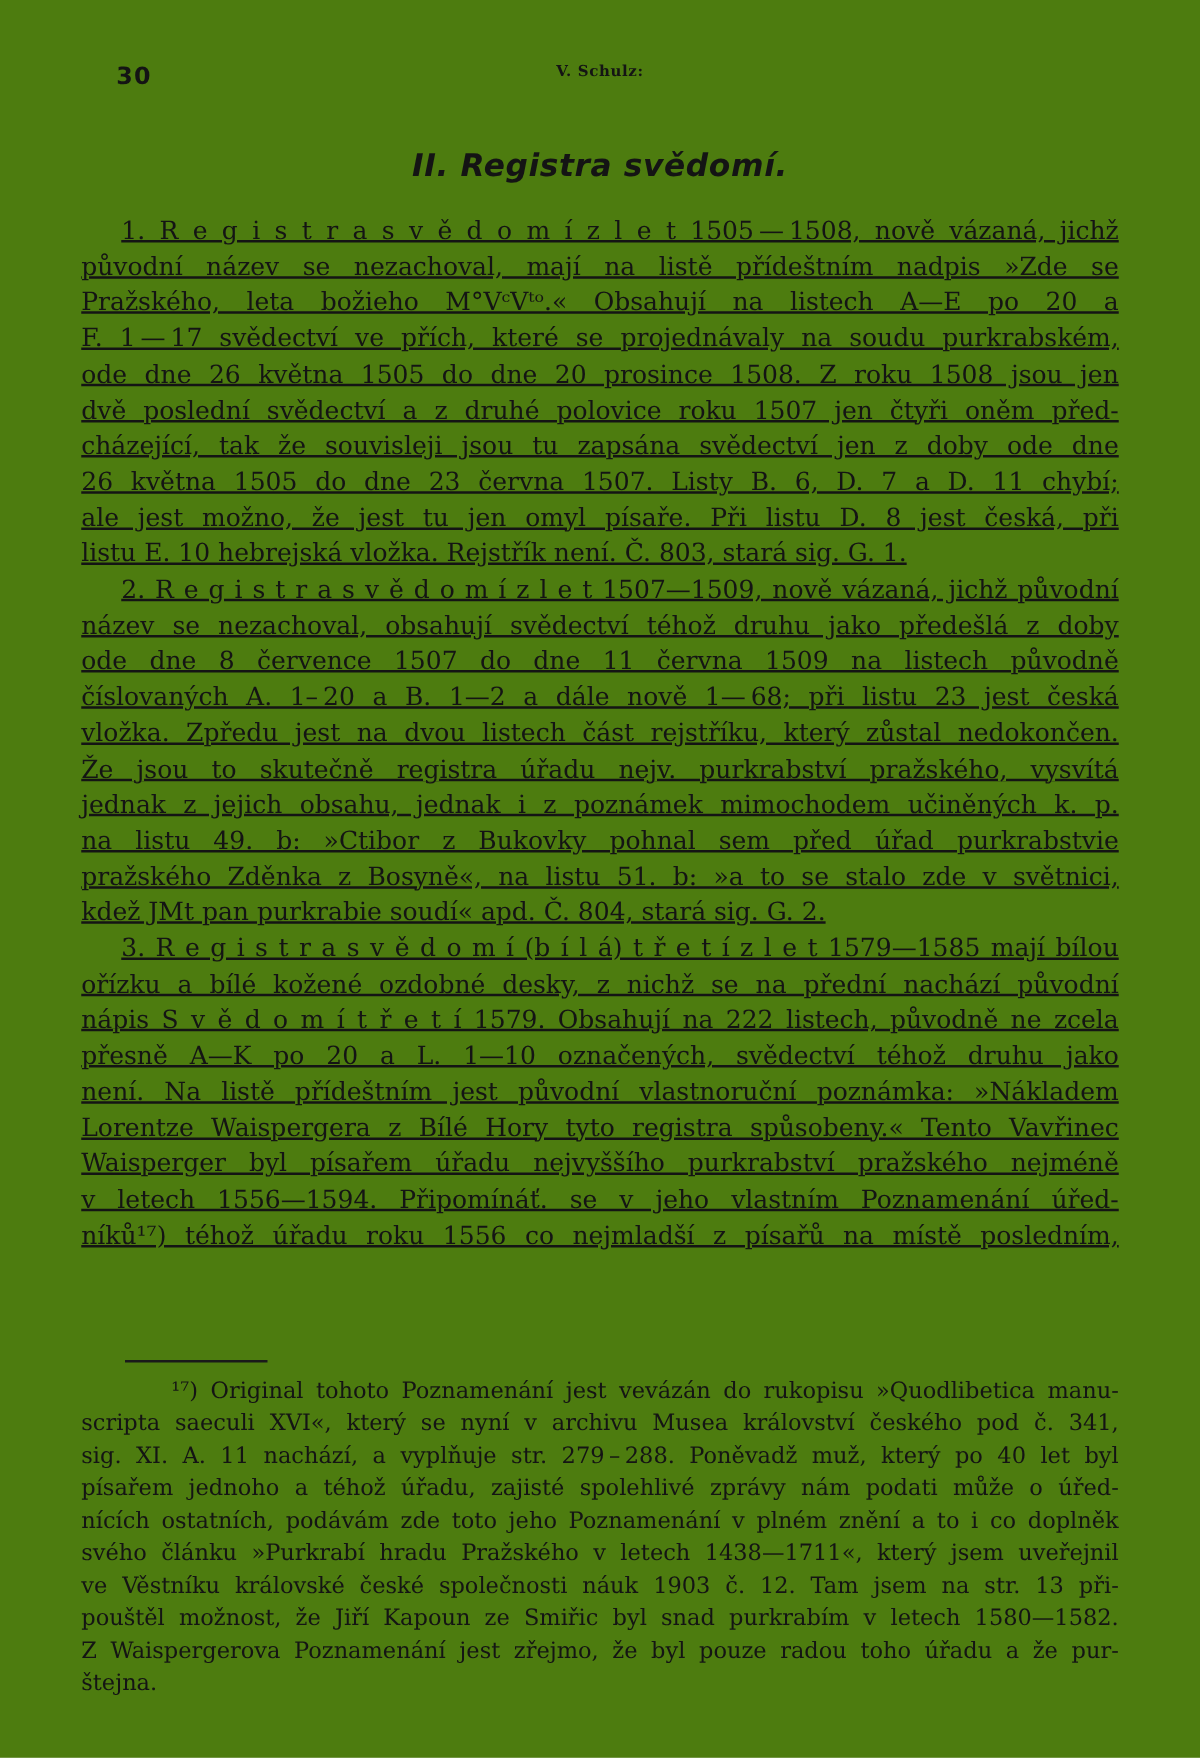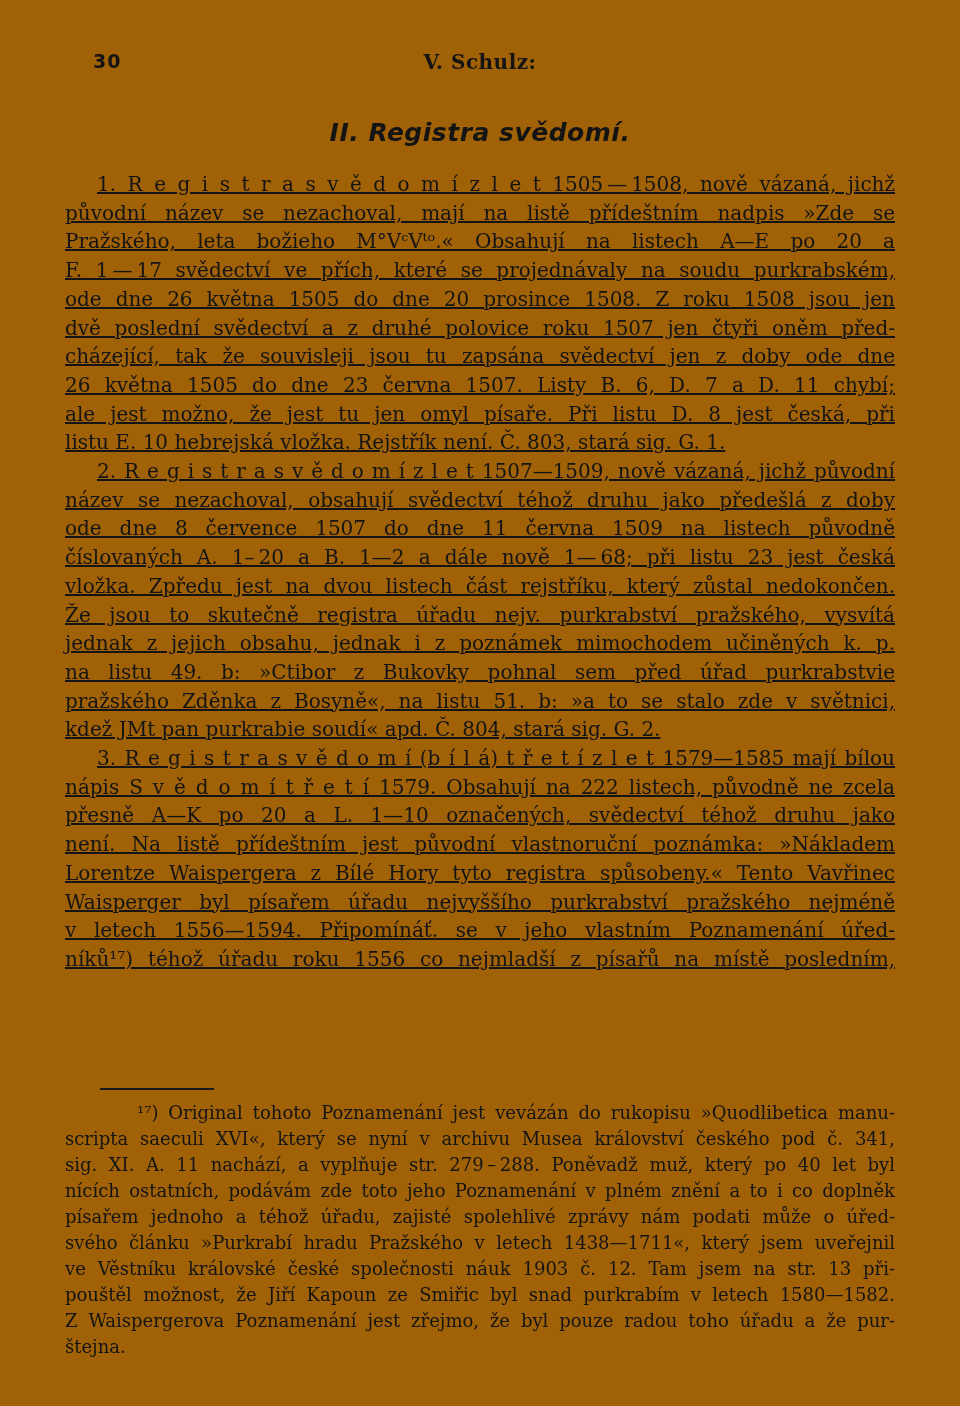--- a/index.html
+++ b/index.html
@@ -4,35 +4,35 @@
 <style>
   html,body{margin:0;padding:0;}
   body{
     background:#e9e7e2;
     font-family:"DejaVu Serif", serif;
   }
   .page{
     position:relative;
     width:960px;height:1406px;
     margin:0 auto;
-    background:#a16207;
+    background:#4d7c0f;
     color:#141414;
     overflow:hidden;
     box-sizing:border-box;
   }
   
   .pagehead{position:absolute;top:50px;left:65px;right:65px;height:26px;}
   .pagenum{
     position:absolute;left:28px;top:0;
     font-family:"DejaVu Sans", sans-serif;
     font-weight:bold;font-size:19px;letter-spacing:1px;
   }
   .runhead{
     position:absolute;left:0;right:0;top:0;text-align:center;
-    font-weight:bold;font-size:20px;letter-spacing:0.5px;
+    font-weight:bold;font-size:12px;letter-spacing:0.5px;
   }
   
   .title{
     position:absolute;top:118px;left:0;width:100%;
     margin:0;text-align:center;
     font-family:"DejaVu Sans", sans-serif;
     font-weight:bold;font-size:25px;letter-spacing:0.5px;font-style:italic;
   }
   
   .bodytext{
@@ -116,20 +116,21 @@
       <div class="line">jednak z jejich obsahu, jednak i z poznámek mimochodem učiněných k. p.</div>
 
       <div class="line">na listu 49. b: »Ctibor z Bukovky pohnal sem před úřad purkrabstvie</div>
 
       <div class="line">pražského Zděnka z Bosyně«, na listu 51. b: »a to se stalo zde v světnici,</div>
 
       <div class="line lastline">kdež JMt pan purkrabie soudí« apd. Č. 804, stará sig. G. 2.</div>
 
       <div class="line indent">3. R&nbsp;e&nbsp;g&nbsp;i&nbsp;s&nbsp;t&nbsp;r&nbsp;a s&nbsp;v&nbsp;ě&nbsp;d&nbsp;o&nbsp;m&nbsp;í (b&nbsp;í&nbsp;l&nbsp;á) t&nbsp;ř&nbsp;e&nbsp;t&nbsp;í z l&nbsp;e&nbsp;t 1579—1585 mají bílou</div>
 
+      <div class="line">ořízku a bílé kožené ozdobné desky, z nichž se na přední nachází původní</div>
 
       <div class="line">nápis S&nbsp;v&nbsp;ě&nbsp;d&nbsp;o&nbsp;m&nbsp;í t&nbsp;ř&nbsp;e&nbsp;t&nbsp;í 1579.  Obsahují na 222 listech, původně ne zcela</div>
 
       <div class="line">přesně A—K po 20 a L. 1—10 označených,  svědectví téhož druhu jako</div>
 
 
       <div class="line">není. Na listě přídeštním jest původní vlastnoruční poznámka: »Nákladem</div>
 
       <div class="line">Lorentze Waispergera z Bílé Hory tyto registra spůsobeny.«  Tento Vavřinec</div>
 
@@ -143,23 +144,23 @@
   <div class="fnrule"></div>
 
   <section class="footnote">
 
       <div class="fnline indent">¹⁷) Original tohoto Poznamenání jest vevázán do rukopisu »Quodlibetica manu-</div>
 
       <div class="fnline">scripta saeculi XVI«, který se nyní v archivu Musea království českého pod č. 341,</div>
 
       <div class="fnline">sig. XI. A. 11 nachází, a vyplňuje str. 279 – 288. Poněvadž muž, který po 40 let byl</div>
 
+      <div class="fnline">písařem jednoho a téhož úřadu, zajisté spolehlivé zprávy nám podati může o úřed-</div>
+
       <div class="fnline">nících ostatních, podávám zde toto jeho Poznamenání v plném znění a to i co doplněk</div>
-
-      <div class="fnline">písařem jednoho a téhož úřadu, zajisté spolehlivé zprávy nám podati může o úřed-</div>
 
       <div class="fnline">svého článku »Purkrabí hradu Pražského v letech 1438—1711«, který jsem uveřejnil</div>
 
       <div class="fnline">ve Věstníku královské české společnosti náuk 1903 č. 12.  Tam jsem na str. 13 při-</div>
 
       <div class="fnline">pouštěl možnost, že Jiří Kapoun ze Smiřic byl snad purkrabím v letech 1580—1582.</div>
 
       <div class="fnline">Z Waispergerova Poznamenání jest zřejmo, že byl pouze radou toho úřadu a že pur-</div>
 
 

